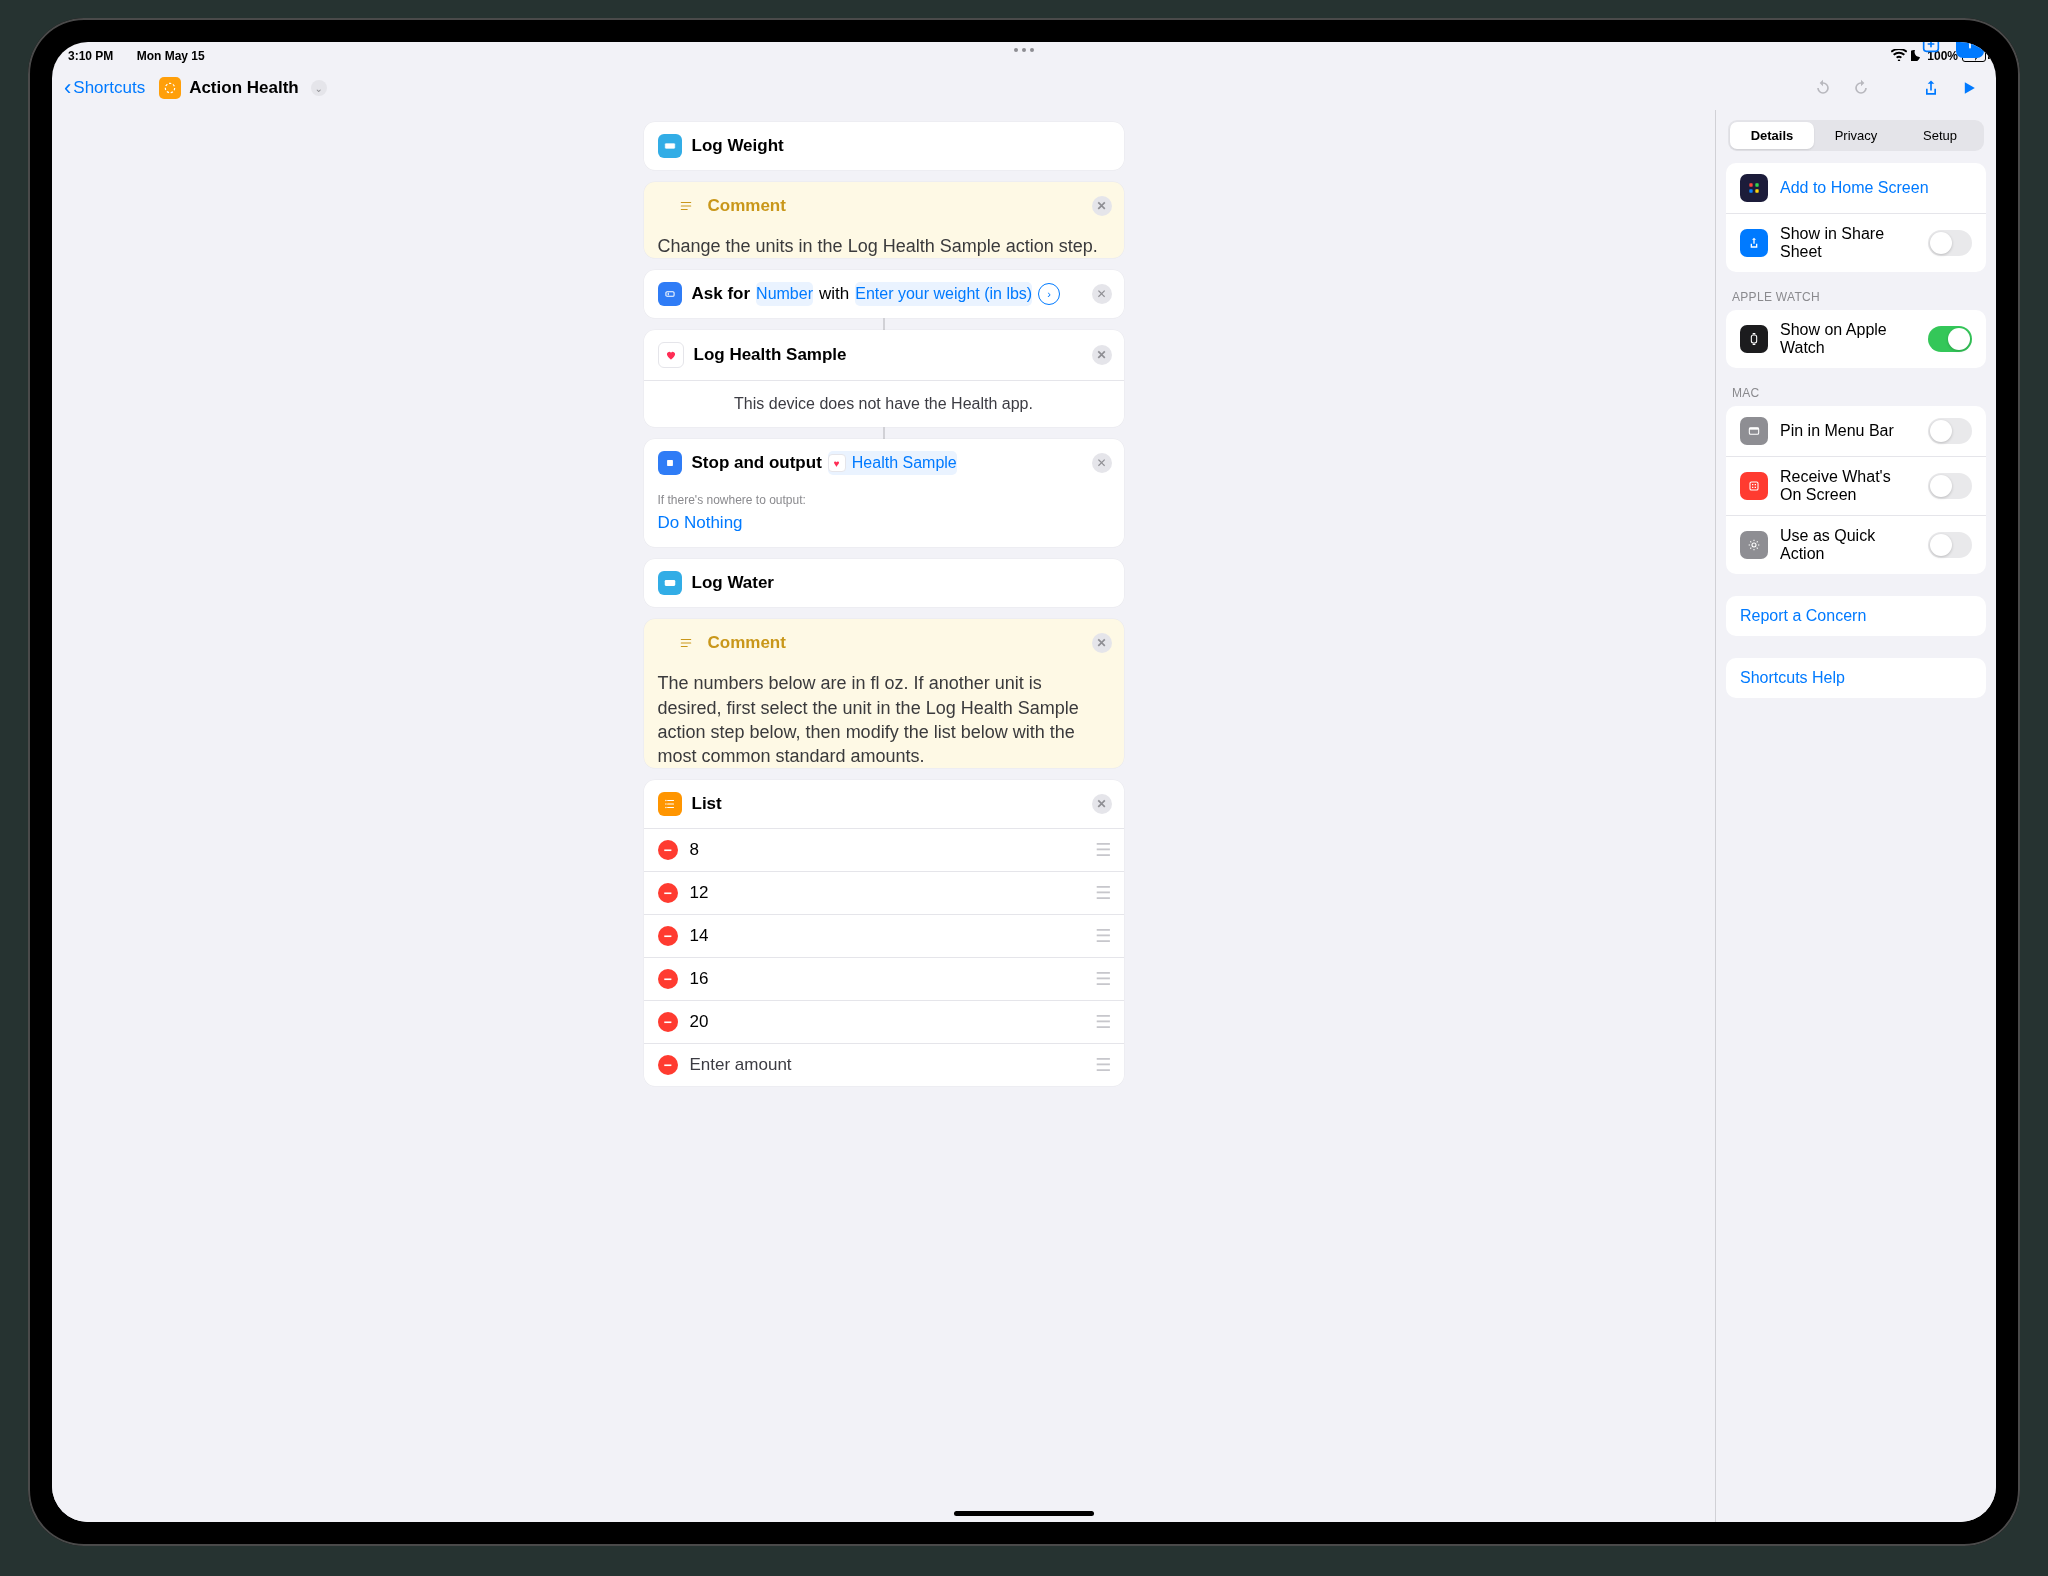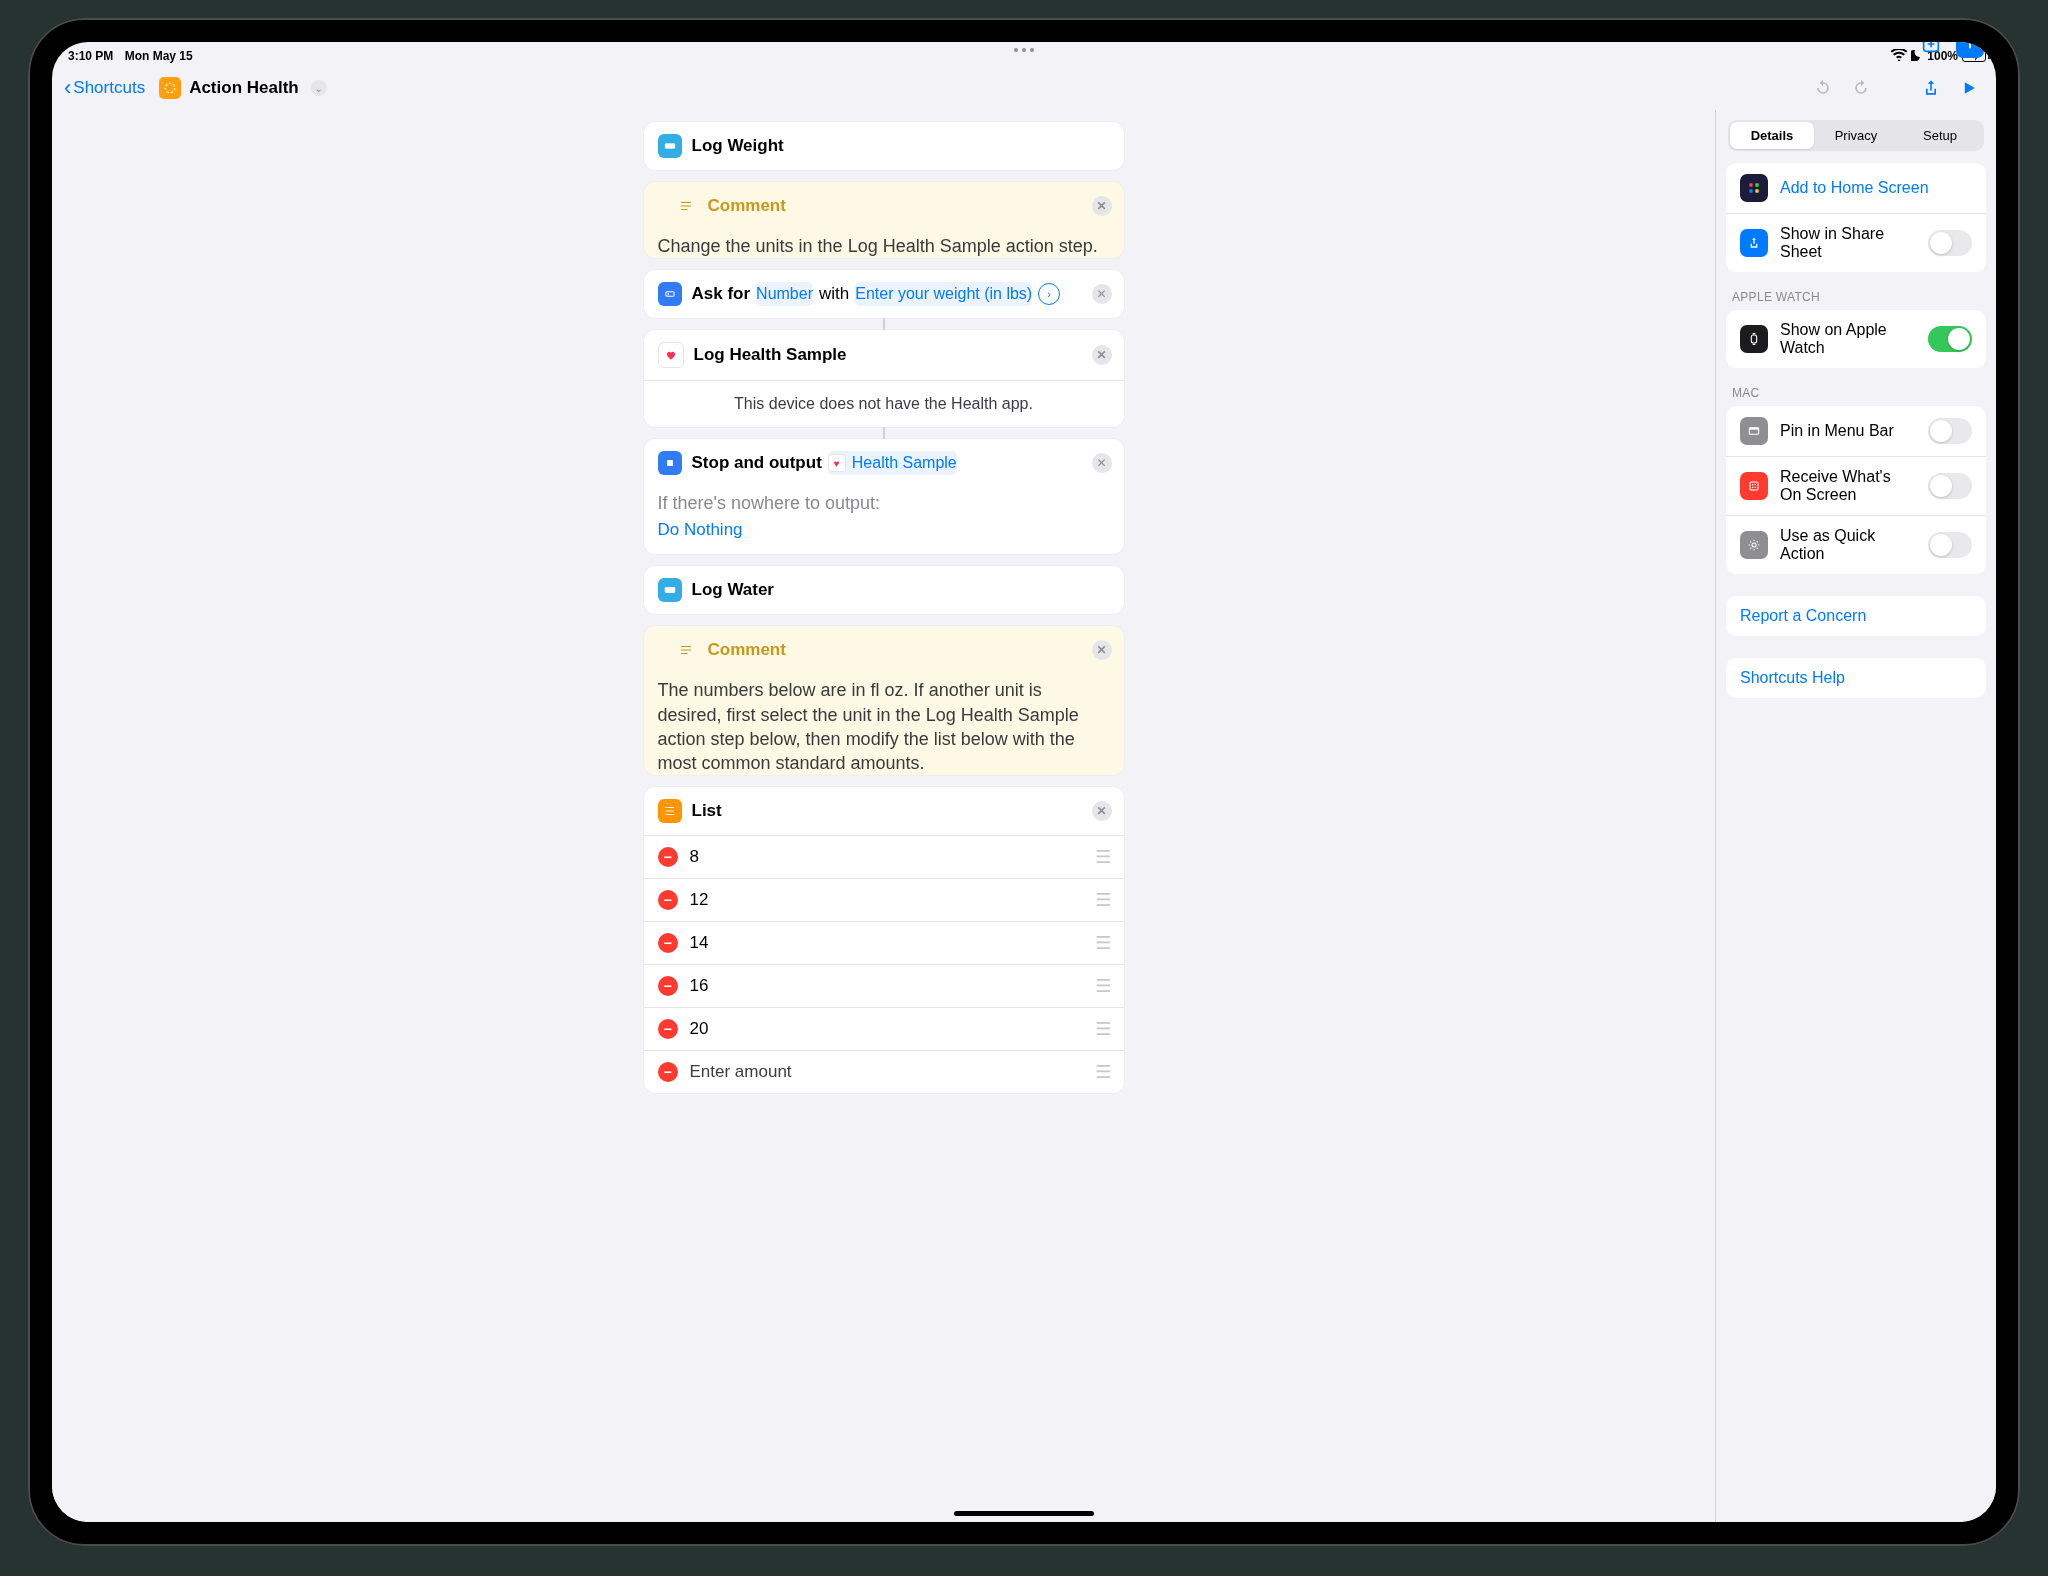--- a/index.html
+++ b/index.html
@@ -15,21 +15,21 @@
     --gray:#c7c7cc;
     --bezel:#000;
     --device-outer:#263331;
   }
   html,body{margin:0;height:100%;background:var(--device-outer);font-family:-apple-system,BlinkMacSystemFont,"Helvetica Neue",Arial,sans-serif;font-size:17px;color:var(--text);-webkit-font-smoothing:antialiased;}
   
   .device{position:absolute;inset:18px 28px 30px 28px;background:#000;border-radius:56px;box-shadow:0 0 0 2px #4a4a4a inset;}
   .screen{position:absolute;inset:24px;background:var(--bg);border-radius:36px;overflow:hidden;}
   
   .statusbar{height:20px;display:flex;align-items:center;justify-content:space-between;padding:4px 16px 0;font-size:12px;font-weight:600;color:#000;}
-  .statusbar .sb-left span{margin-right:8px;}
+  .statusbar .sb-left span{margin-right:20px;}
   .sb-right{display:flex;align-items:center;gap:4px;}
   .sb-dots{position:absolute;left:50%;top:6px;transform:translateX(-50%);display:flex;gap:4px;}
   .sb-dots i{width:4px;height:4px;border-radius:50%;background:#8e8e93;display:block;}
   
   .navbar{height:44px;display:flex;align-items:center;padding:0 12px;gap:8px;position:relative;}
   .nav-back{color:var(--blue);display:flex;align-items:center;gap:2px;font-size:17px;}
   .chev{font-size:22px;line-height:1;font-weight:500;}
   .appicon{width:22px;height:22px;background:#ff9f0a;border-radius:5px;display:flex;align-items:center;justify-content:center;color:#fff;font-size:13px;margin-left:6px;}
   .title{font-weight:600;font-size:17px;}
   .title-chev{width:16px;height:16px;border-radius:50%;background:#e5e5ea;display:flex;align-items:center;justify-content:center;font-size:10px;color:#8e8e93;margin-left:4px;}
@@ -62,21 +62,21 @@
   .comment .body{padding:4px 14px 0;font-size:18px;color:#3a3a3c;line-height:1.35;}
   .connector{width:2px;height:12px;background:#d1d1d6;margin:-12px auto;}
 
   .inline{display:inline-flex;align-items:center;flex-wrap:wrap;gap:6px;}
   .pill{background:#eaf3ff;color:var(--blue);border-radius:5px;padding:3px 0;font-size:16px;display:inline-flex;align-items:center;gap:6px;}
   .pill .mini-ic{width:16px;height:16px;border-radius:4px;background:#fff;border:0.5px solid #e5e5ea;display:inline-flex;align-items:center;justify-content:center;font-size:10px;}
   .pill .mini-ic.heart{color:#ff2d55;}
   .circchev{width:20px;height:20px;border-radius:50%;border:1.5px solid var(--blue);display:inline-flex;align-items:center;justify-content:center;color:var(--blue);font-size:11px;}
 
   .msg{padding:14px;text-align:center;color:#3c3c43;font-size:16px;border-top:0.5px solid #e5e5ea;}
-  .sub{padding:6px 14px 2px;color:#8a8a8e;font-size:18px;}
+  .sub{padding:6px 14px 2px;color:#8a8a8e;font-size:12px;}
   .link{color:var(--blue);padding:4px 14px 14px;font-size:17px;}
 
   .listrow{display:flex;align-items:center;gap:12px;padding:10px 14px;border-top:0.5px solid #e5e5ea;}
   .listrow:first-of-type{border-top:0.5px solid #e5e5ea;}
   .minus{width:20px;height:20px;border-radius:50%;background:var(--red);color:#fff;display:flex;align-items:center;justify-content:center;font-weight:700;font-size:14px;line-height:1;}
   .drag{margin-left:auto;color:#c7c7cc;font-size:18px;letter-spacing:-2px;}
 
   
   .segment{display:flex;background:#e4e4e9;border-radius:9px;margin:10px 12px 12px;padding:2px;}
   .segment div{flex:1;text-align:center;font-size:13px;padding:6px 0;border-radius:7px;color:#000;}

